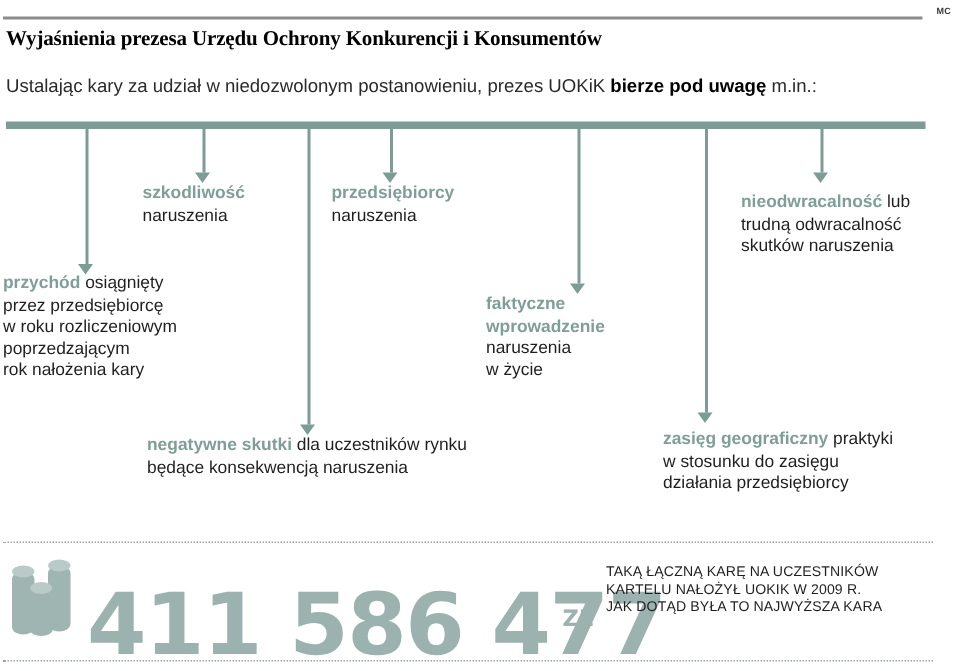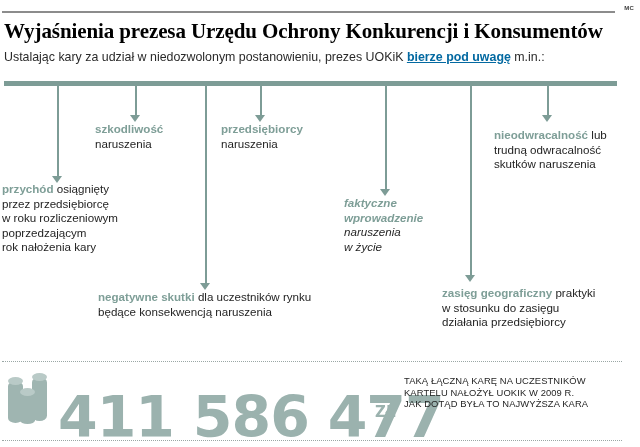--- a/index.html
+++ b/index.html
@@ -39,36 +39,36 @@
     color: #3b3b3b;
   }
 
   
   .headline {
     position: absolute;
     left: 4px; top: 19px;
     width: 620px;
     font-family: "Liberation Serif", serif;
     font-weight: bold;
-    font-size: 21px;
+    font-size: 14px;
     letter-spacing: -0.1px;
     color: #000;
     white-space: nowrap;
   }
 
   
   .deck {
     position: absolute;
     left: 4px; top: 50px;
     width: 630px;
     font-size: 12.4px;
     color: #2a2a2a;
     white-space: nowrap;
   }
-  .deck .hi { color: #0369a1; font-weight: bold; text-decoration: underline; }
+  .deck .hi { color: #000000; font-weight: bold; }
 
   
   .busbar {
     position: absolute;
     left: 4px; top: 81px;
     width: 613px;
     height: 5px;
     background: #7d9c96;
   }
   .stem {
@@ -204,21 +204,21 @@
   <div class="blk" style="left:221px; top:122px; width:130px;">
     <b>przedsiębiorcy</b><br>
     <span>naruszenia</span>
   </div>
 
   <div class="blk" style="left:98px; top:290px; width:300px;">
     <b>negatywne skutki</b><span> dla uczestników rynku</span><br>
     <span>będące konsekwencją naruszenia</span>
   </div>
 
-  <div class="blk" style="left:344px; top:196px; width:110px;font-style:italic;">
+  <div class="blk" style="left:324px; top:196px; width:110px;">
     <b>faktyczne wprowadzenie</b><br>
     <span>naruszenia</span><br>
     <span>w życie</span>
   </div>
 
   <div class="blk" style="left:442px; top:286px; width:200px;">
     <b>zasięg geograficzny</b><span> praktyki</span><br>
     <span>w stosunku do zasięgu</span><br>
     <span>działania przedsiębiorcy</span>
   </div>

